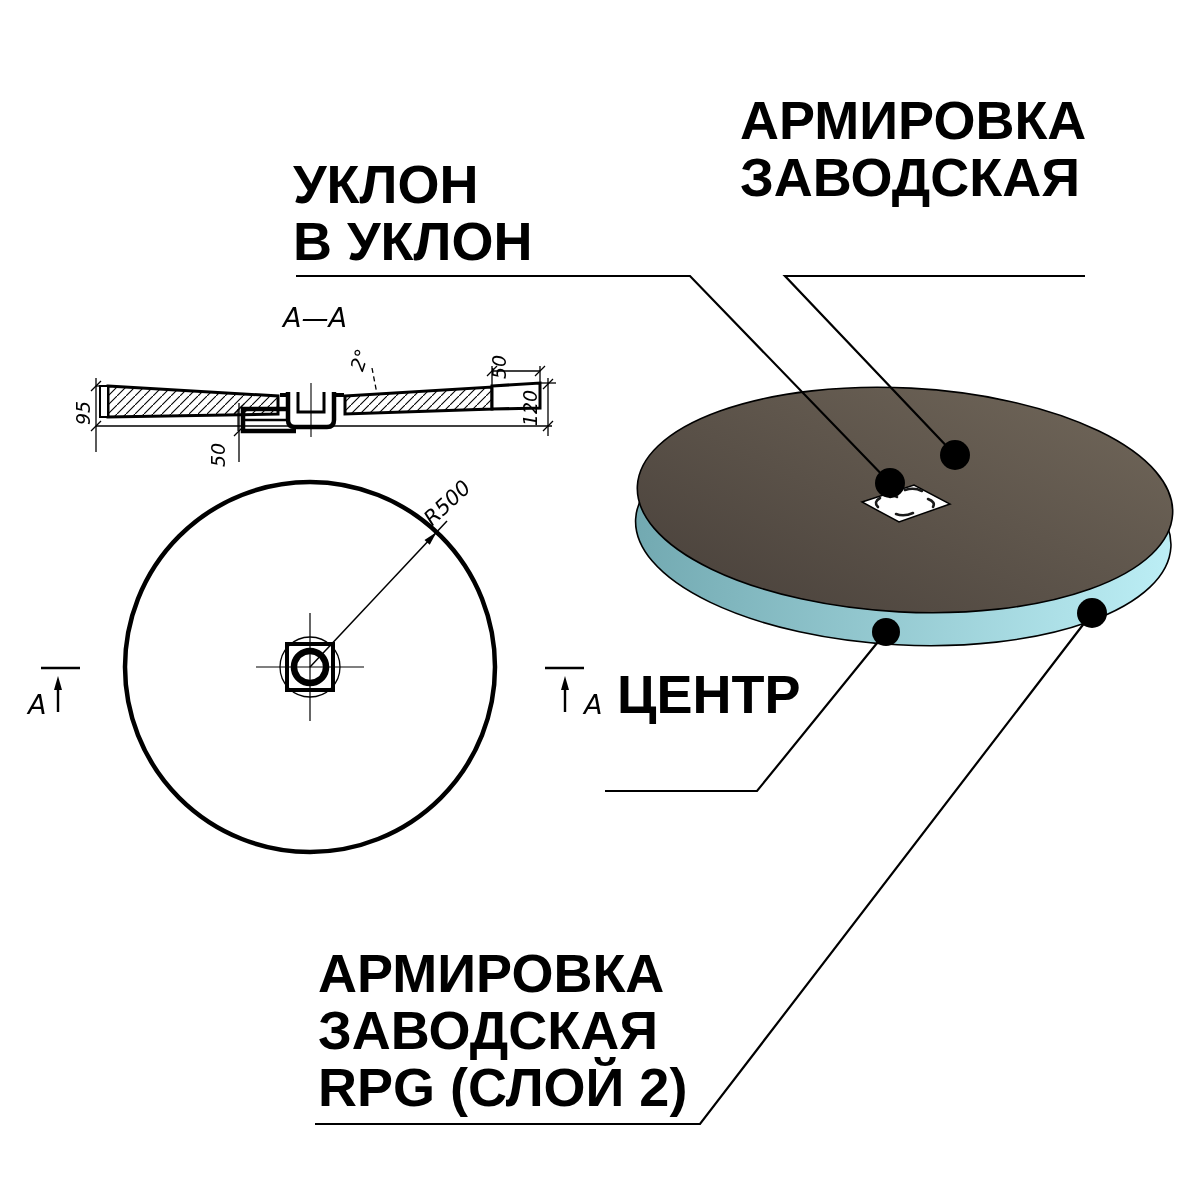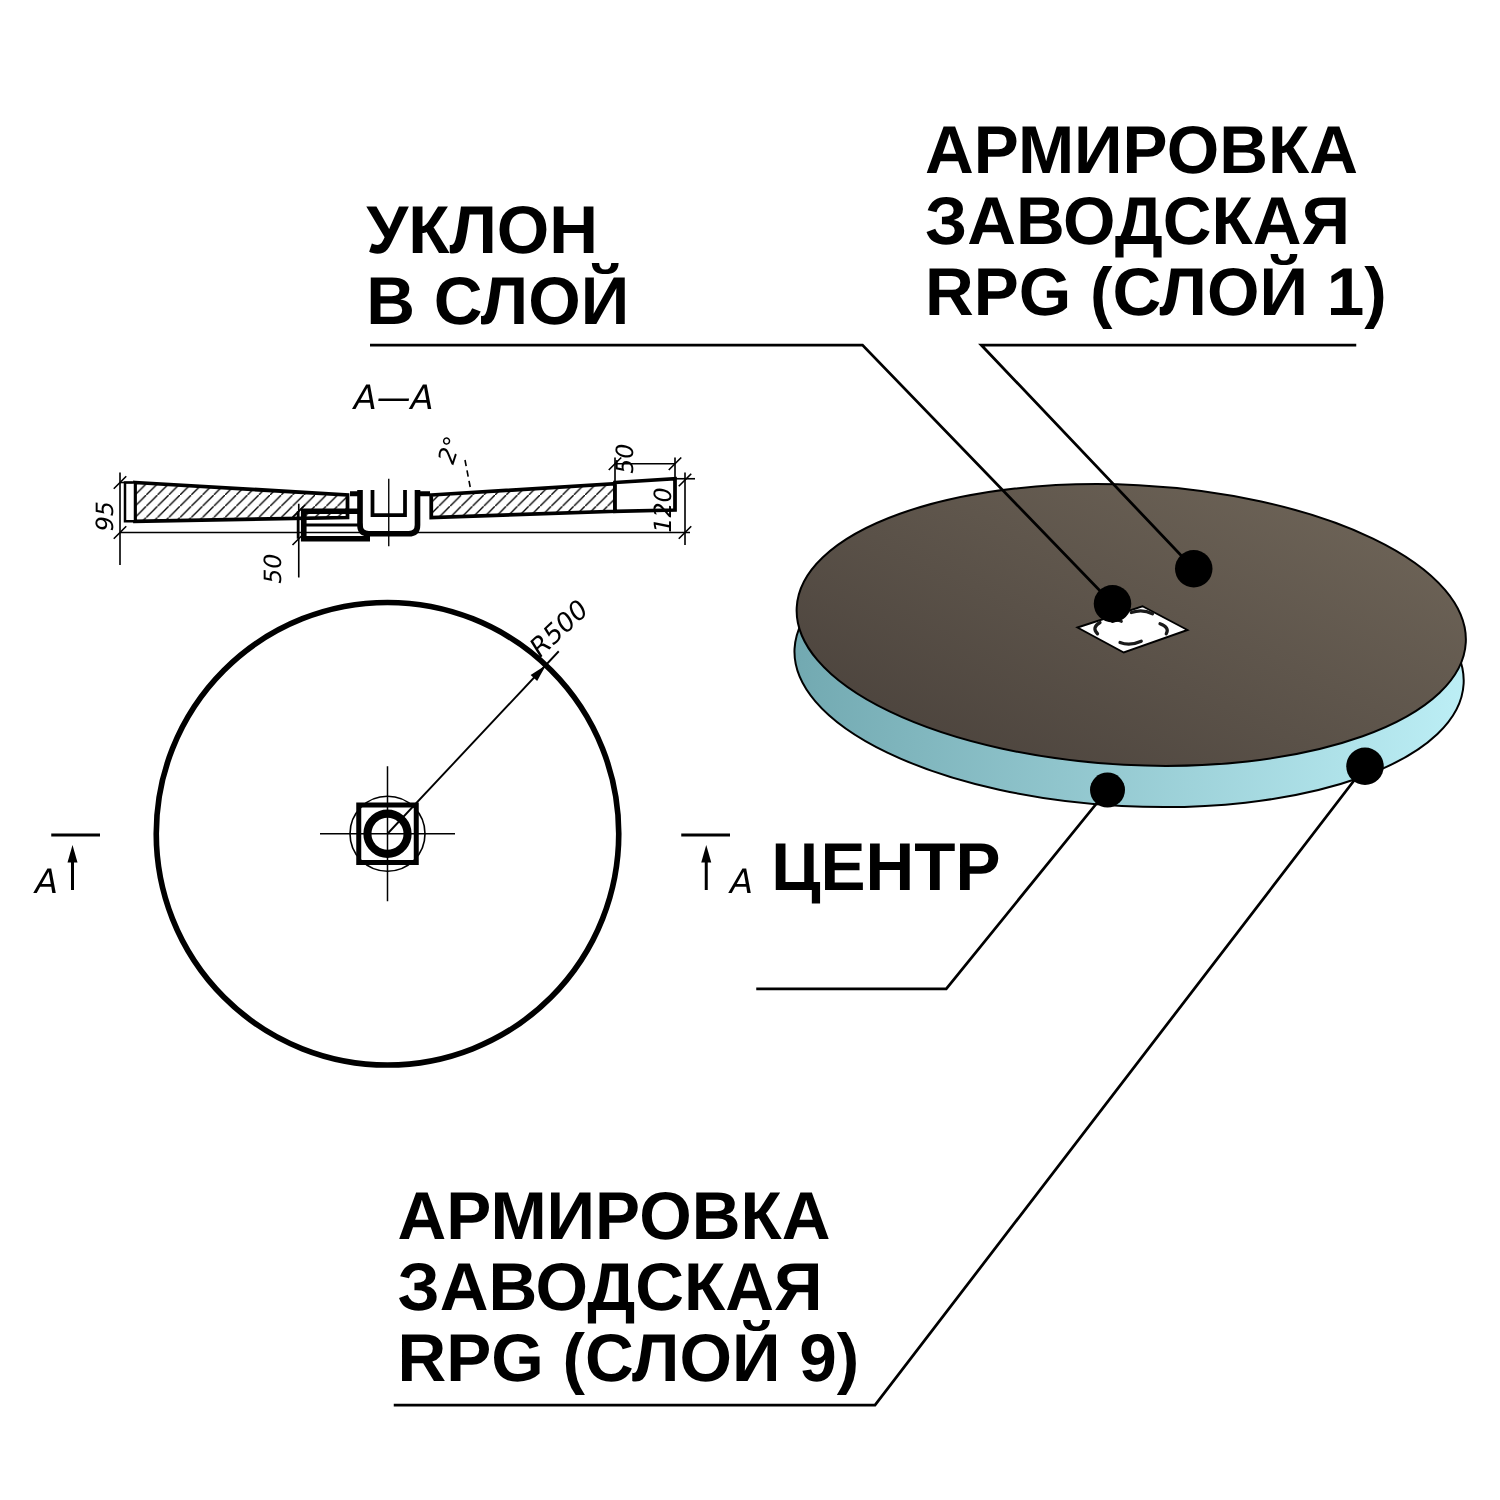--- a/index.html
+++ b/index.html
@@ -149,32 +149,31 @@
   <g fill="#000">
     <circle cx="890" cy="483" r="15"></circle>
     <circle cx="955" cy="455" r="15"></circle>
     <circle cx="886" cy="632" r="14"></circle>
     <circle cx="1092" cy="613" r="15"></circle>
   </g>
 </svg>
 
 <div class="callout" style="left:293px;top:156px;">
   <div>УКЛОН</div>
-  <div>В СЛОЙ</div>
+  <div>В УКЛОН</div>
 </div>
 
 <div class="callout" style="left:740px;top:92px;">
   <div>АРМИРОВКА</div>
   <div>ЗАВОДСКАЯ</div>
-  <div>RPG (СЛОЙ 1)</div>
 </div>
 
 <div class="callout" style="left:617px;top:666px;">
   <div>ЦЕНТР</div>
 </div>
 
 <div class="callout" style="left:318px;top:945px;">
   <div>АРМИРОВКА</div>
   <div>ЗАВОДСКАЯ</div>
-  <div>RPG (СЛОЙ 9)</div>
+  <div>RPG (СЛОЙ 2)</div>
 </div>
 
 </div>
 
 </body></html>

